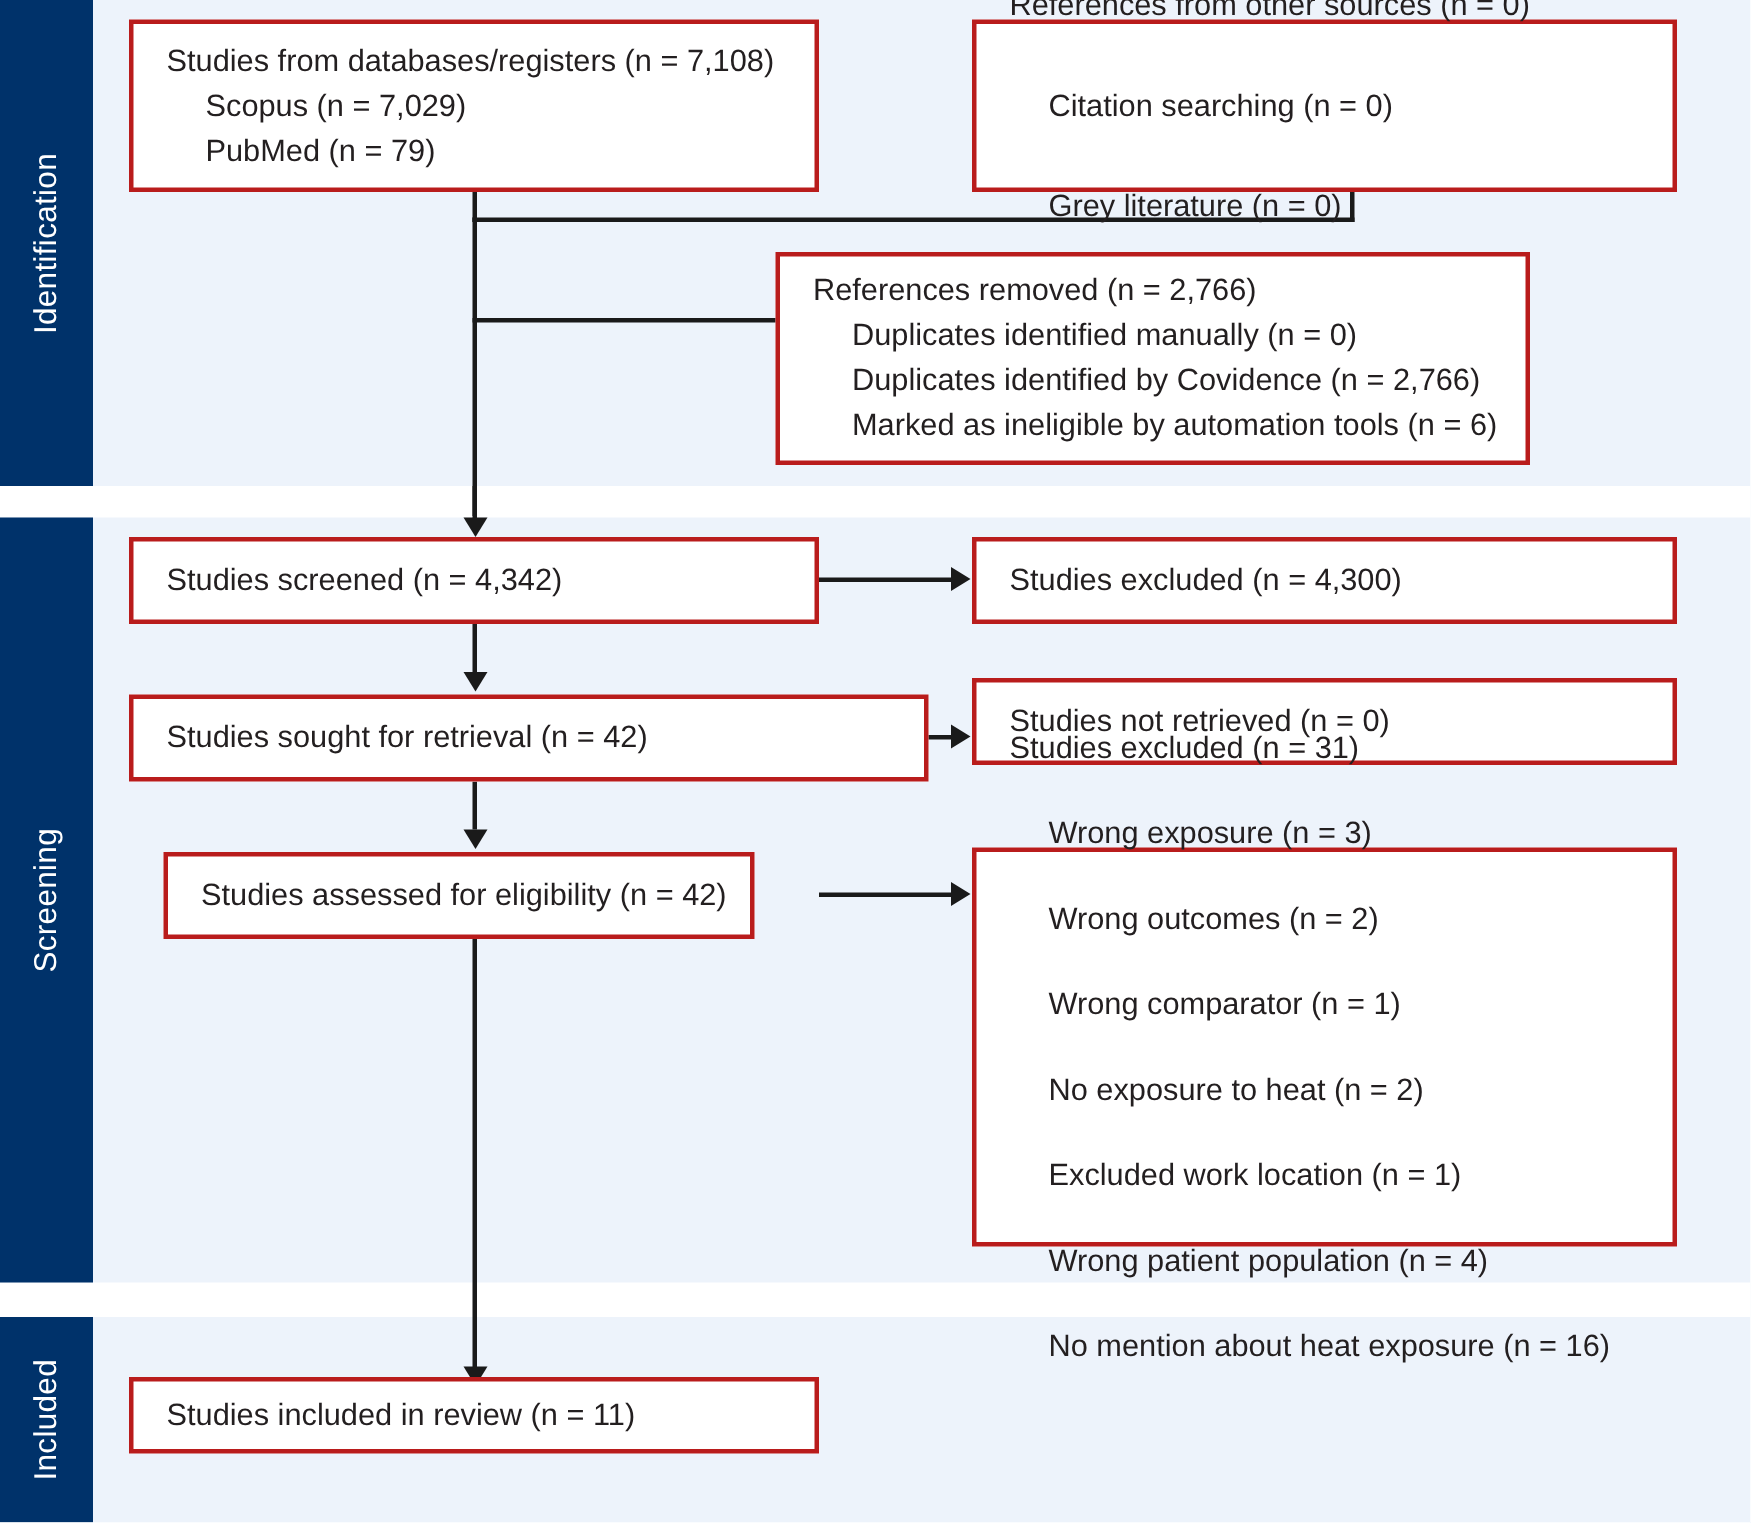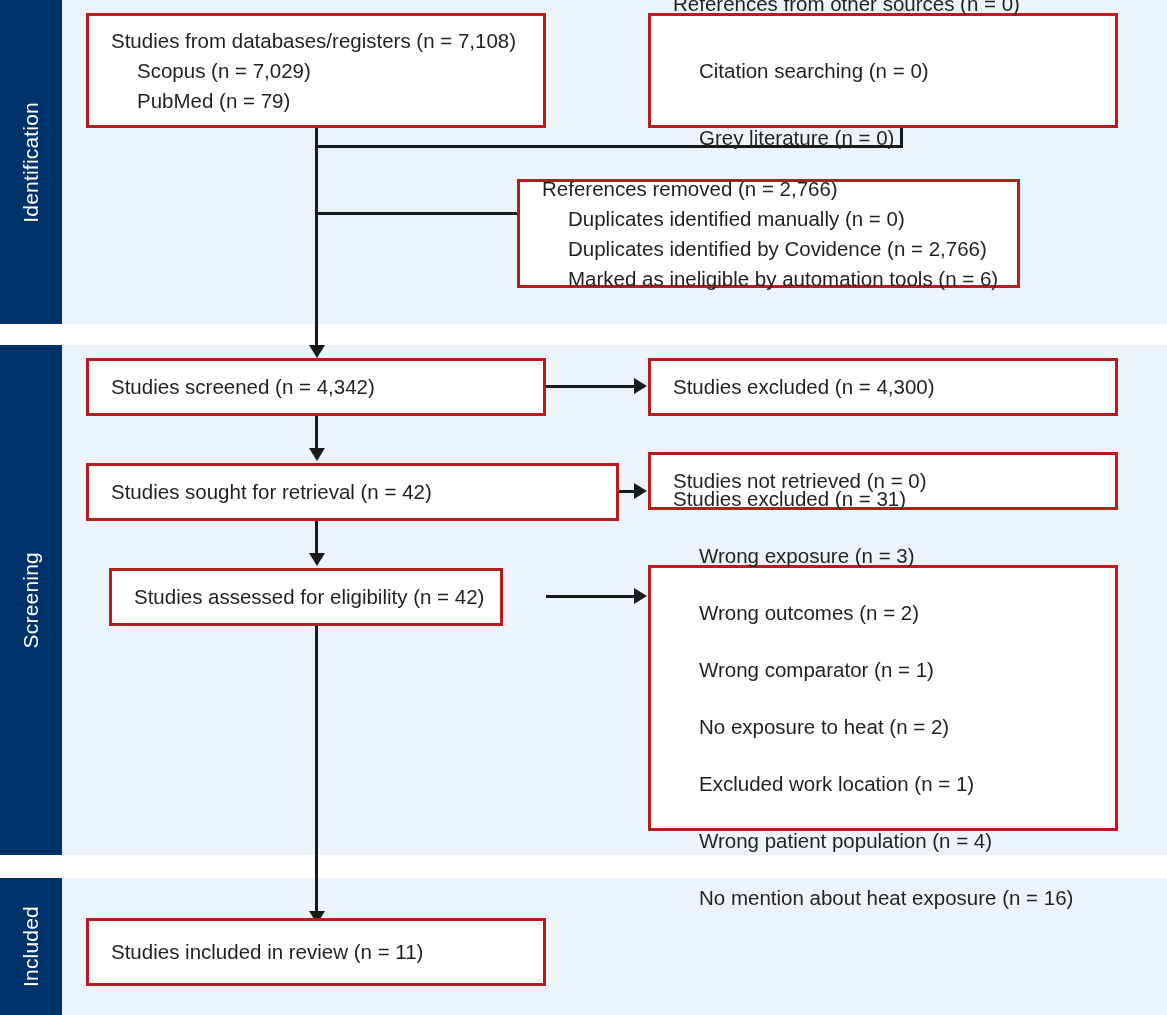--- a/index.html
+++ b/index.html
@@ -150,21 +150,21 @@
     <div class="line indent">Scopus (n = 7,029)</div>
     <div class="line indent">PubMed (n = 79)</div>
   </div>
 
   <div class="pbox" style="left:648px; top:13px; width:470px; height:115px;gap:37px;">
     <div class="line">References from other sources (n = 0)</div>
     <div class="line indent">Citation searching (n = 0)</div>
     <div class="line indent">Grey literature (n = 0)</div>
   </div>
 
-  <div class="pbox" style="left:517px; top:168px; width:503px; height:109px;margin-top:11px;">
+  <div class="pbox" style="left:517px; top:168px; width:503px; height:142px;">
     <div class="line">References removed (n = 2,766)</div>
     <div class="line indent">Duplicates identified manually (n = 0)</div>
     <div class="line indent">Duplicates identified by Covidence (n = 2,766)</div>
     <div class="line indent">Marked as ineligible by automation tools (n = 6)</div>
   </div>
 
   <div class="pbox" style="left:86px; top:358px; width:460px; height:58px;">
     <div class="line">Studies screened (n = 4,342)</div>
   </div>
 
@@ -188,17 +188,17 @@
     <div class="line">Studies excluded (n = 31)</div>
     <div class="line indent">Wrong exposure (n = 3)</div>
     <div class="line indent">Wrong outcomes (n = 2)</div>
     <div class="line indent">Wrong comparator (n = 1)</div>
     <div class="line indent">No exposure to heat (n = 2)</div>
     <div class="line indent">Excluded work location (n = 1)</div>
     <div class="line indent">Wrong patient population (n = 4)</div>
     <div class="line indent">No mention about heat exposure (n = 16)</div>
   </div>
 
-  <div class="pbox" style="left:86px; top:918px; width:460px; height:68px;">
+  <div class="pbox" style="left:86px; top:918px; width:460px; height:51px;">
     <div class="line">Studies included in review (n = 11)</div>
   </div>
 
 </div>
 
 </body></html>

